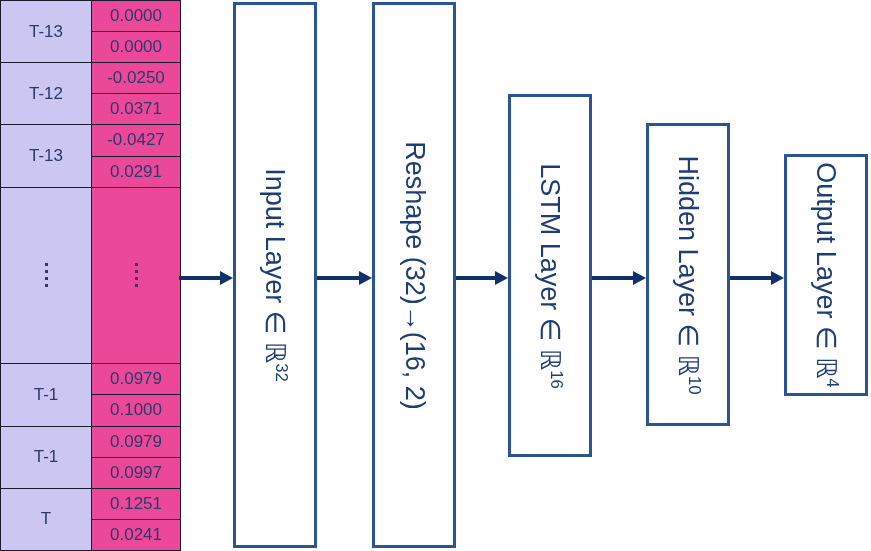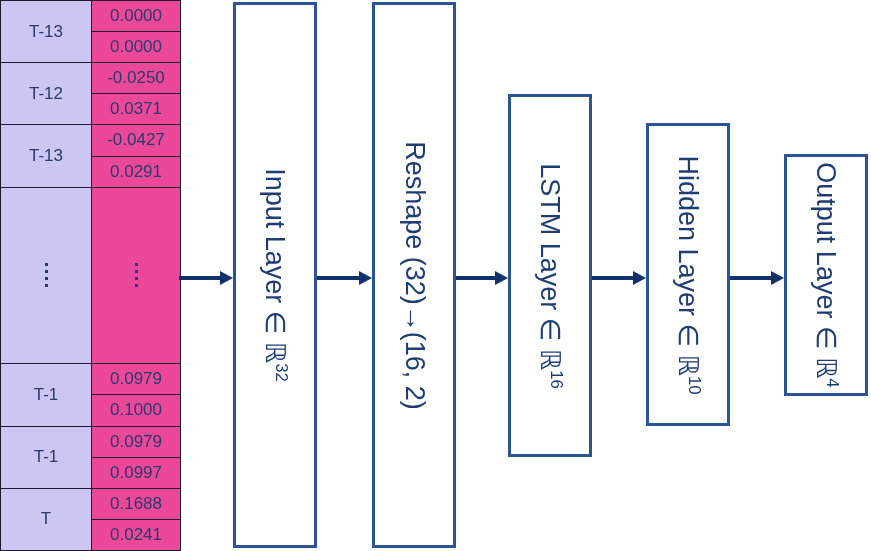--- a/index.html
+++ b/index.html
@@ -180,21 +180,21 @@
     <tr class="row-norm">
       <td class="step" rowspan="2">T-1</td>
       <td class="val">0.0979</td>
     </tr>
     <tr class="row-norm">
       <td class="val">0.0997</td>
     </tr>
 
     <tr class="row-norm">
       <td class="step" rowspan="2">T</td>
-      <td class="val">0.1688</td>
+      <td class="val">0.1251</td>
     </tr>
     <tr class="row-norm">
       <td class="val">0.0241</td>
     </tr>
   </tbody>
 </table>
 
 <div class="arrow" id="arrow-1">
   <span class="shaft"></span>
   <span class="head"></span>

